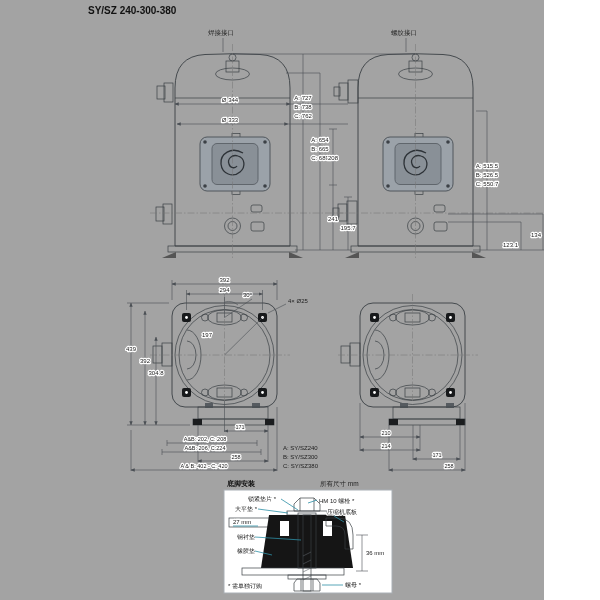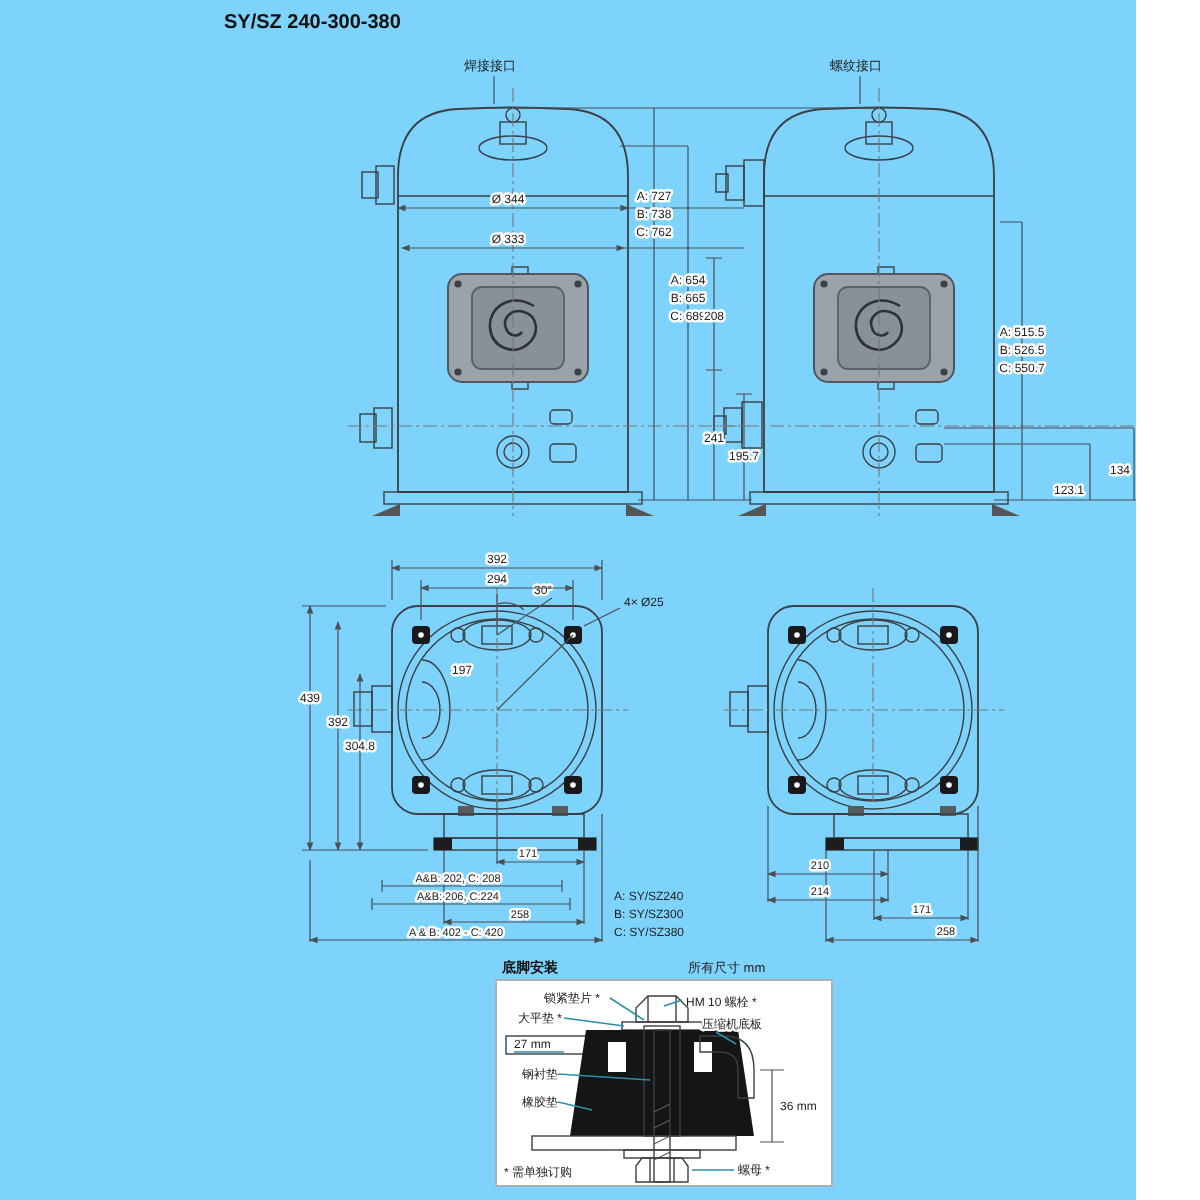--- a/index.html
+++ b/index.html
@@ -1,16 +1,16 @@
 <!DOCTYPE html>
 <html><head>
 <meta charset="utf-8">
 <style>
   html,body{margin:0;padding:0;background:#ffffff;}
-  #stage{position:relative;width:544px;height:600px;background:#7dd3fc;overflow:hidden;padding-left:24px;}
+  #stage{position:relative;width:544px;height:600px;background:#a3a3a3;overflow:hidden;}
   svg text{font-family:"Liberation Sans","DejaVu Sans",sans-serif;fill:#222;}
   .t10b{font-size:10px;font-weight:bold;fill:#111;}
   .t7b{font-size:7px;font-weight:bold;fill:#111;}
   .t65{font-size:6.5px;}
   .t6{font-size:6px;}
   .t55{font-size:5.5px;}
   .mid{text-anchor:middle;}
   .end{text-anchor:end;}
   .ko{paint-order:stroke;stroke:#ffffff;stroke-width:2.4px;stroke-linejoin:round;}
   .ln{stroke:#3a3f44;stroke-width:0.9;fill:none;}

